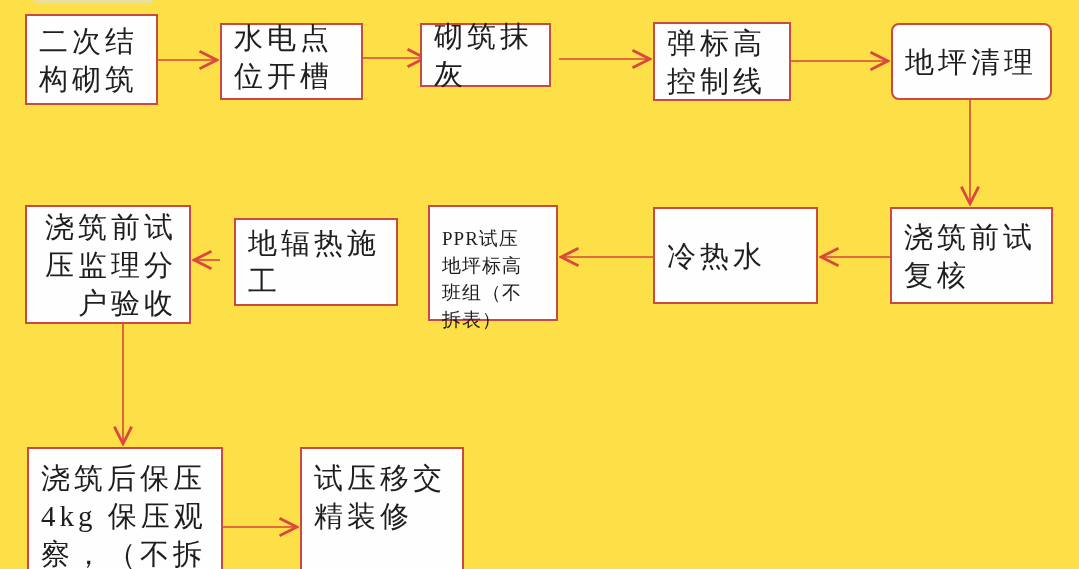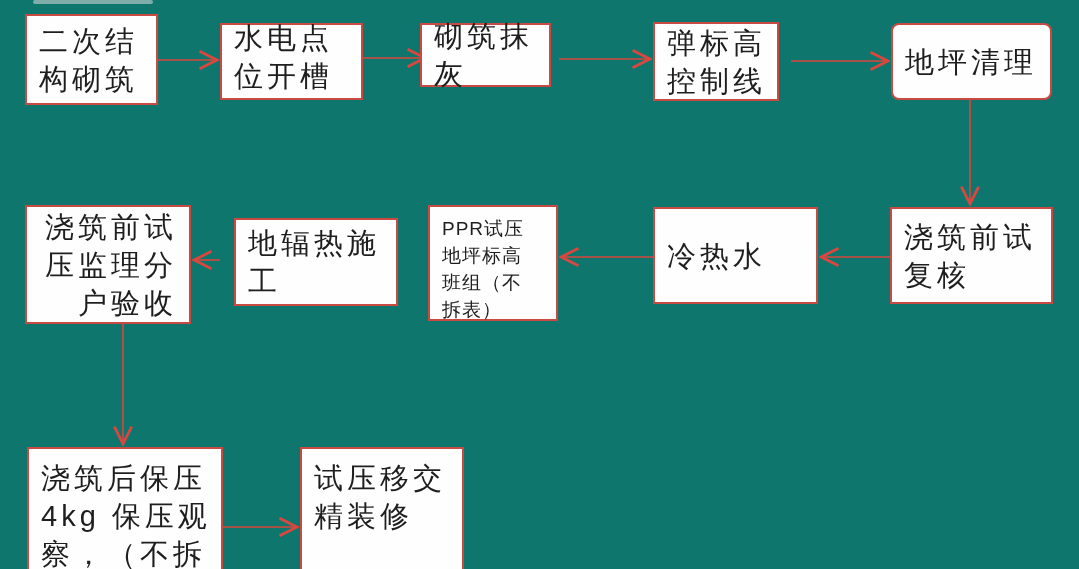--- a/index.html
+++ b/index.html
@@ -1,21 +1,21 @@
 <!DOCTYPE html>
 <html><head>
 <meta charset="utf-8">
 <style>
   html,body{margin:0;padding:0;background:#ffffff;}
   #canvas{
     position:relative;
     width:1079px;height:569px;
-    background:#0f766e;
+    background:#fde047;
     overflow:hidden;
-    font-family:Liberation Sans, sans-serif;
+    font-family:Liberation Serif, serif;
   }
   .node{
     position:absolute;
     border:2px solid #c84a42;
     background:#fefefe;
     color:#1e1e1e;
     box-sizing:border-box;
     padding:3px 12px;
     display:flex;
     flex-direction:column;
@@ -30,26 +30,26 @@
   }
   .node.small .ln{
     font-size:19px;
     line-height:27px;
     letter-spacing:1px;
   }
   
   #n1 {left:25px;  top:14px;  width:133px; height:91px;}
   #n2 {left:220px; top:23px;  width:143px; height:77px;justify-content:flex-end;}
   #n3 {left:420px; top:23px;  width:131px; height:64px;}
-  #n4 {left:653px; top:22px;  width:126px; height:79px;}
+  #n4 {left:653px; top:22px;  width:138px; height:79px;}
   #n5 {left:891px; top:23px;  width:161px; height:77px;border-radius:8px;}
   
   #n6 {left:890px; top:207px; width:163px; height:97px;}
   #n7 {left:653px; top:207px; width:165px; height:97px;padding-left:12px;}
-  #n8 {left:428px; top:205px; width:130px; height:116px; justify-content:flex-start; padding-top:8px;}
+  #n8 {left:428px; top:205px; width:130px; height:116px; justify-content:flex-start; padding-top:18px;}
   #n9 {left:220px; top:218px; width:164px; height:88px;margin-left:14px;}
   #n10{left:25px;  top:205px; width:166px; height:119px;align-items:flex-end;}
   
   #n11{left:27px;  top:447px; width:196px; height:150px; justify-content:flex-start; padding-top:10px;}
   #n12{left:300px; top:447px; width:164px; height:150px; justify-content:flex-start; padding-top:10px;}
 
   #arrow-layer{position:absolute;left:0;top:0;width:1079px;height:569px;pointer-events:none;}
   #artifact-top{
     position:absolute;left:33px;top:0px;width:120px;height:4px;
     background:#dcdcdc;opacity:.55;border-radius:2px;

